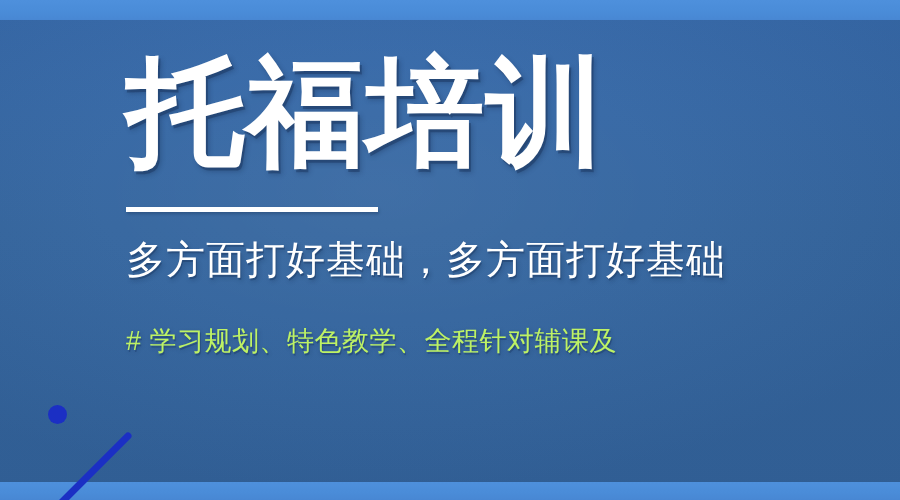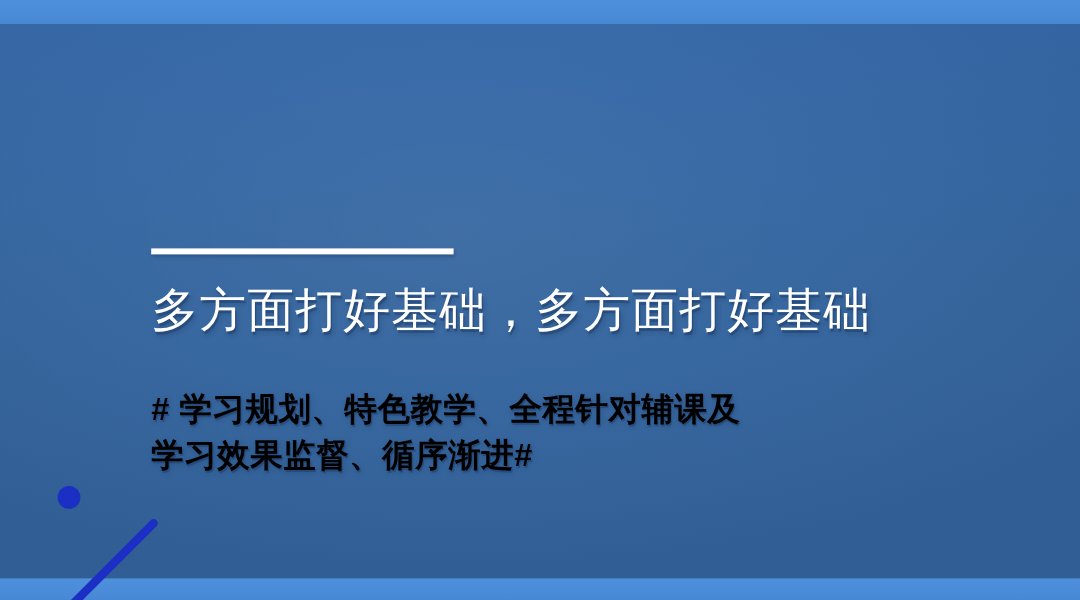--- a/index.html
+++ b/index.html
@@ -98,22 +98,22 @@
        1px 2px 0 rgba(20,45,85,0.35),
        2px 3px 4px rgba(15,35,70,0.28);
   }
   .tags {
     position: absolute;
     left: 126px;
     top: 322px;
     width: 600px;
     font-size: 27px;
     line-height: 38px;
-    font-weight: 700;
-    color: #000000;
+    font-weight: 400;
+    color: #bef264;
     letter-spacing: 0.5px;
     text-shadow:
        1px 2px 0 rgba(20,45,85,0.32),
        1px 2px 4px rgba(15,35,70,0.25);
   }
   .tags .tag-line { display: block; white-space: nowrap; }
 </style>
 </head>
 <body>
 
@@ -125,24 +125,24 @@
   <div class="band band-bottom"></div>
 
   <div class="deco-dot"></div>
 
   <svg class="deco-line" viewBox="0 0 200 90" width="200" height="90" aria-hidden="true">
     <line x1="128" y1="16" x2="62" y2="82" stroke="#1b2fc4" stroke-width="7" stroke-linecap="round"></line>
   </svg>
 
   <div class="content">
 
+    <div class="title">托福培训</div>
 
     <div class="divider"></div>
 
     <div class="subtitle">多方面打好基础，多方面打好基础</div>
 
     <div class="tags">
       <span class="tag-line"># 学习规划、特色教学、全程针对辅课及</span>
-      <span class="tag-line">学习效果监督、循序渐进#</span>
     </div>
 
   </div>
 </div>
 
 </body></html>

